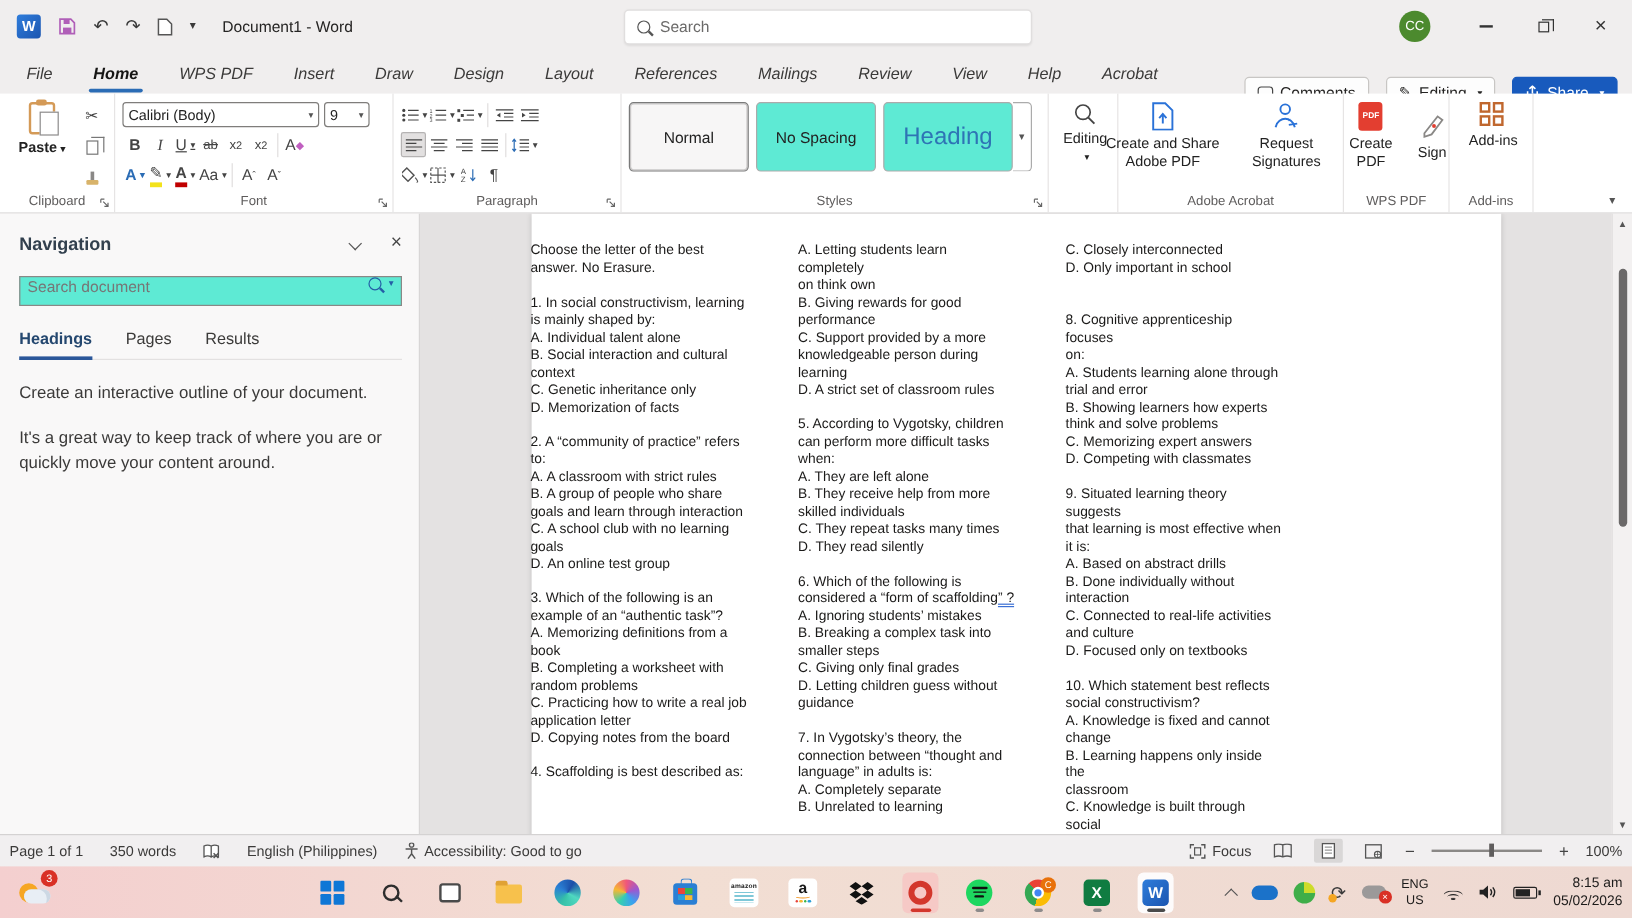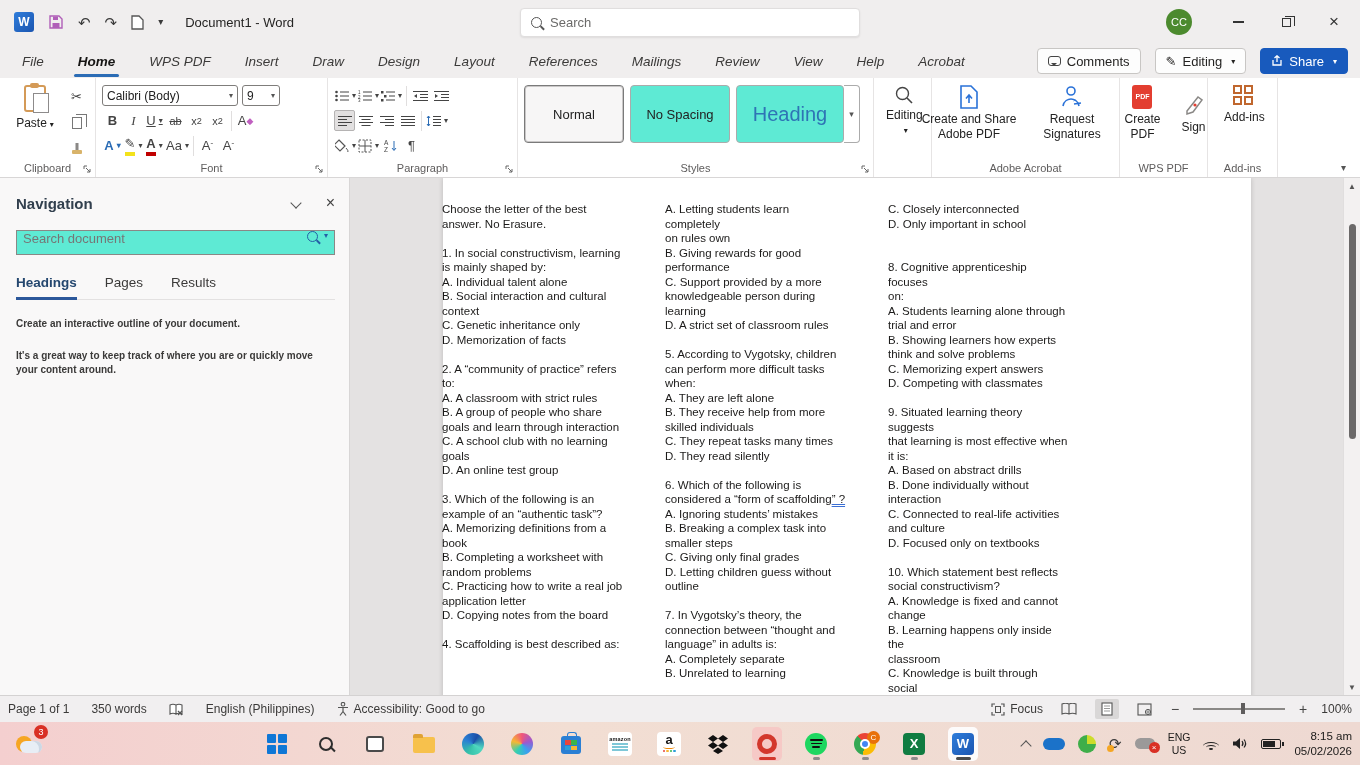--- a/index.html
+++ b/index.html
@@ -22,39 +22,39 @@
   #btn-min { right:100px; } #btn-max { right:52px; } #btn-close { right:4px; font-size:17px; color:#333; }
   #btn-min span { width:11px; height:1.4px; background:#333; display:block; }
   .restore { width:9px; height:9px; border:1.2px solid #333; position:relative; background:#f0eeee; }
   .restore::before { content:""; position:absolute; top:-3px; left:2px; width:9px; height:9px; border:1.2px solid #333; border-bottom:none; border-left:none; }
 
   
   #tabrow { position:absolute; top:44px; left:0; right:0; height:34px; display:flex; align-items:center; padding-left:18px; }
   .rtab { font-size:13.5px; color:#3b3a39; padding:6px 4px; margin-right:26px; position:relative; white-space:nowrap;font-style:italic; }
   .rtab.active { color:#161514; font-weight:bold; }
   .rtab.active::after { content:""; position:absolute; left:0; right:0; bottom:-2px; height:3px; border-radius:2px; background:#2b6cb5; }
-  #tab-right { position:absolute; right:12px; top:48px; display:flex; gap:14px; align-items:center; }
+  #tab-right { position:absolute; right:12px; top:64px; display:flex; gap:14px; align-items:center; }
   .pillbtn { height:26px; border:1px solid #c8c6c4; border-radius:4px; background:#fdfdfd; display:flex; align-items:center; gap:6px; padding:0 10px; font-size:13px; color:#252423; }
   #share-btn { background:#185abd; border-color:#185abd; color:#fff; }
   .bubble { width:13px; height:10px; border:1.3px solid #444; border-radius:3px; position:relative; }
   .bubble::after { content:""; position:absolute; left:2px; bottom:-4px; border:3px solid transparent; border-top-color:#444; }
   .dd::after { content:"▾"; font-size:8px; color:inherit; margin-left:3px; }
 
   
   #ribbon { position:absolute; top:78px; left:0; right:0; height:100px; background:#fff; border-bottom:1px solid #d8d6d6; display:flex; }
   .group { position:relative; height:100%; border-right:1px solid #e6e4e4; padding:5px 6px 20px; flex:none; }
   .glabel { position:absolute; bottom:3px; left:0; right:0; text-align:center; font-size:11px; color:#5e5c5c; }
   .launcher { position:absolute; bottom:4px; right:4px; }
   .rb { display:inline-flex; align-items:center; justify-content:center; min-width:21px; height:21px; font-size:13px; color:#444; padding:0 1px; }
   .sep { width:1px; height:20px; background:#e0dede; margin:0 3px; display:inline-block; vertical-align:middle; }
   .active-btn { background:#e2e0e0; border:1px solid #b5b3b3; border-radius:2px; }
   .combo { border:1px solid #7f7d7b; border-radius:3px; height:21px; font-size:12px; display:flex; align-items:center; justify-content:space-between; padding:0 4px; background:#fff; color:#222; }
   
   #g-clipboard { width:96px; }
-  .paste-big { display:flex; flex-direction:column; align-items:center; width:46px; margin-left:6px; float:left; }
+  .paste-big { display:flex; flex-direction:column; align-items:center; width:46px; margin-left:6px; float:left;font-weight:bold; }
   .clipb { width:22px; height:27px; border:2px solid #d49a57; border-radius:3px; position:relative; margin-top:2px; }
   .clipb::before { content:""; position:absolute; top:-4px; left:4px; width:9px; height:5px; background:#d49a57; border-radius:2px; }
   .clipb::after { content:""; position:absolute; right:-5px; bottom:-3px; width:14px; height:18px; background:#fff; border:1.2px solid #8d8b8b; }
   .paste-lbl { font-size:12px; color:#222; margin-top:4px; }
   .clip-side { float:left; margin-left:8px; display:flex; flex-direction:column; gap:5px; margin-top:3px; }
   .copyic { width:10px; height:12px; border:1.2px solid #777; background:#fff; position:relative; }
   .copyic::after { content:""; position:absolute; left:3px; top:-4px; width:10px; height:12px; border:1.2px solid #777; border-bottom:none; border-left:none; }
   
   #g-font { width:232px; }
   .frow { display:flex; align-items:center; height:25px; }
@@ -85,21 +85,21 @@
   #nav-title { font-size:15px; font-weight:bold; color:#32404e; flex:1; }
   .chev { width:8px; height:8px; border-left:1.6px solid #555; border-bottom:1.6px solid #555; transform:rotate(-45deg); display:inline-block; }
   #nav-close { font-size:16px; color:#444; margin-left:26px; }
   #nav-search { margin-top:18px; height:25px; border:1px solid #8a8886; background:#5eead4; display:flex; padding:0 6px; gap:6px; }
   #nav-search .ph { flex:1; font-size:13px; color:#767676; }
   #nav-search .mag { border-color:#245fa6; } #nav-search .mag::after { background:#245fa6; }
   #nav-tabs { display:flex; gap:28px; margin-top:20px; border-bottom:1px solid #e3e1e1; padding-bottom:0; }
   .ntab { font-size:13.5px; color:#3b3a39; padding-bottom:9px; position:relative; }
   .ntab.active { color:#24476f; font-weight:bold; }
   .ntab.active::after { content:""; position:absolute; left:0; right:0; bottom:-1px; height:3px; background:#2b579a; }
-  #nav-body p { font-size:10px; color:#3b3a39; line-height:1.45; margin-top:17px;font-weight:bold; }
+  #nav-body p { font-size:14px; color:#3b3a39; line-height:1.45; margin-top:17px; }
   
   #docarea { flex:1; background:#e4e2e2; position:relative; overflow:hidden;padding-left:48px; }
   #page { position:absolute; left:93px; top:0; width:808px; height:540px; background:#fff; box-shadow:0 0 5px rgba(0,0,0,.18); }
   #doc-columns { position:absolute; left:92px; top:24px; display:flex; }
   .doc-col { width:181px; font-size:11.5px; line-height:14.5px; color:#1b1a19; }
   .doc-col + .doc-col { margin-left:42px; }
   .doc-block { margin-bottom:14.5px; }
   .doc-block.gap2 { margin-bottom:29px; }
   .grammar { text-decoration:underline; text-decoration-style:double; text-decoration-color:#3b6fd4; }
   
@@ -259,21 +259,21 @@
       </span>
     </div>
     <span class="glabel">Clipboard</span>
     <svg class="launcher" width="8" height="8" viewBox="0 0 8 8">
         <path d="M1 1h3M1 1v3M3 3l4 4M7 4v3h-3" stroke="#666" fill="none"></path>
       </svg>
   </div>
 
   <div class="group" id="g-font">
     <div class="frow" style="gap:4px">
-      <div class="combo" style="width:136px">
+      <div class="combo" style="width:164px">
           <span>Calibri (Body)</span>
           <span style="font-size:8px;color:#555">▾</span>
         </div>
       <div class="combo" style="width:38px">
           <span>9</span>
           <span style="font-size:8px;color:#555">▾</span>
         </div>
     </div>
     <div class="frow">
       <span class="rb" style="font-weight:bold">B</span>
@@ -540,21 +540,21 @@
             <div class="doc-line">application letter</div>
             <div class="doc-line">D. Copying notes from the board</div>
           </div>
           <div class="doc-block">
             <div class="doc-line">4. Scaffolding is best described as:</div>
           </div>
         </div>
         <div class="doc-col">
           <div class="doc-block">
             <div class="doc-line">A. Letting students learn completely</div>
-            <div class="doc-line">on rules own</div>
+            <div class="doc-line">on think own</div>
             <div class="doc-line">B. Giving rewards for good</div>
             <div class="doc-line">performance</div>
             <div class="doc-line">C. Support provided by a more</div>
             <div class="doc-line">knowledgeable person during</div>
             <div class="doc-line">learning</div>
             <div class="doc-line">D. A strict set of classroom rules</div>
           </div>
           <div class="doc-block">
             <div class="doc-line">5. According to Vygotsky, children</div>
             <div class="doc-line">can perform more difficult tasks</div>
@@ -566,21 +566,21 @@
             <div class="doc-line">D. They read silently</div>
           </div>
           <div class="doc-block">
             <div class="doc-line">6. Which of the following is</div>
             <div class="doc-line">considered a “form of scaffolding<span class="grammar">” ?</span></div>
             <div class="doc-line">A. Ignoring students’ mistakes</div>
             <div class="doc-line">B. Breaking a complex task into</div>
             <div class="doc-line">smaller steps</div>
             <div class="doc-line">C. Giving only final grades</div>
             <div class="doc-line">D. Letting children guess without</div>
-            <div class="doc-line">outline</div>
+            <div class="doc-line">guidance</div>
           </div>
           <div class="doc-block">
             <div class="doc-line">7. In Vygotsky’s theory, the</div>
             <div class="doc-line">connection between “thought and</div>
             <div class="doc-line">language” in adults is:</div>
             <div class="doc-line">A. Completely separate</div>
             <div class="doc-line">B. Unrelated to learning</div>
           </div>
         </div>
         <div class="doc-col">

